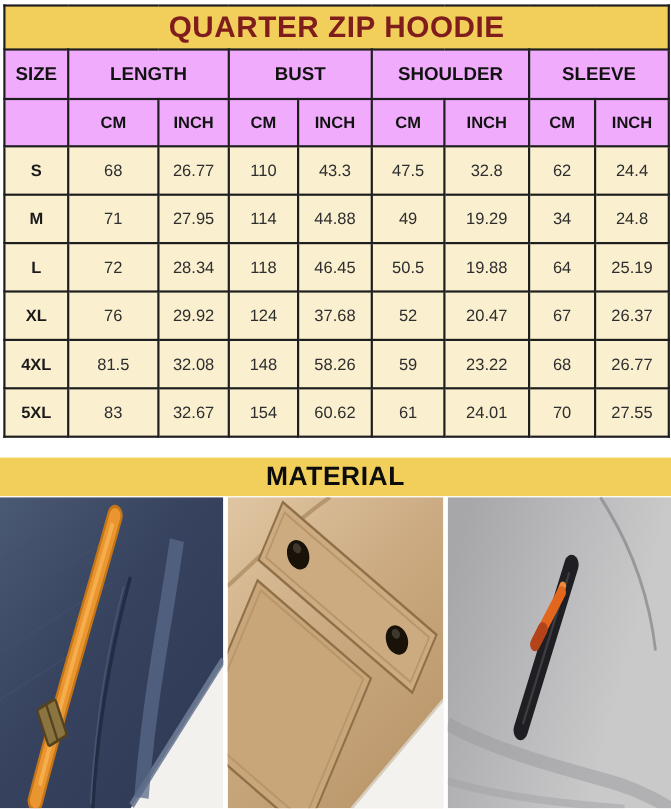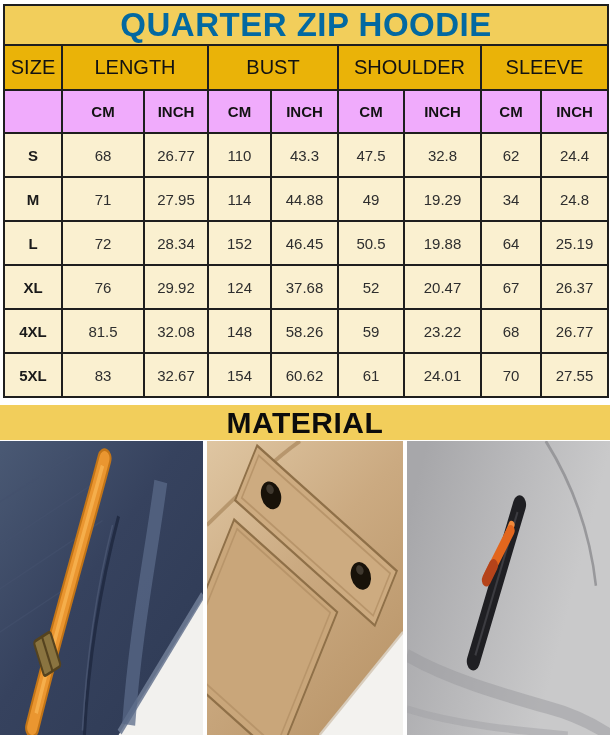--- a/index.html
+++ b/index.html
@@ -10,31 +10,31 @@
   }
   .table-wrap { padding:4px 3px 0 3px; }
   table.size-table {
     border-collapse:collapse; width:604px; table-layout:fixed;
   }
   table.size-table th, table.size-table td {
     border:2px solid #1e1e1e; text-align:center; vertical-align:middle;
     padding:0;
   }
   .title-cell {
-    background:#F2CE5B; height:38px; font-size:33px; font-weight:bold;
-    color:#0369a1; letter-spacing:0.5px;
-  }
-  .group-row th { background:#eab308; height:43px; font-size:20px; font-weight:normal; color:#121212; }
+    background:#F2CE5B; height:38px; font-size:27px; font-weight:bold;
+    color:#7f1d1d; letter-spacing:0.5px;
+  }
+  .group-row th { background:#f0abfc; height:43px; font-size:17px; font-weight:bold; color:#121212; }
   .unit-row th  { background:#f0abfc; height:41px; font-size:15px; font-weight:bold; color:#121212; }
   tbody th.size-cell { background:#FAF0D0; height:42px; font-size:15px; font-weight:bold; color:#1a1a1a; }
   tbody td { background:#FAF0D0; font-size:15px; font-weight:400; color:#2e2e2e; }
   .material-band {
     background:#F2CE5B; height:35px; line-height:35px; text-align:center;
-    font-size:30px; font-weight:bold; color:#0c0c0c; letter-spacing:0.5px;
-    margin-top:7px;
+    font-size:24px; font-weight:bold; color:#0c0c0c; letter-spacing:0.5px;
+    margin-top:18px;
   }
   .photos {
     flex:1; min-height:0; display:flex; gap:4px; background:#ffffff; margin-top:1px;
   }
   .photo { height:100%; display:block; }
   .photo-1 { width:203px; }
   .photo-2 { width:196px; }
   .photo-3 { width:203px; }
 </style>
 </head>
@@ -98,21 +98,21 @@
             <td>44.88</td>
             <td>49</td>
             <td>19.29</td>
             <td>34</td>
             <td>24.8</td>
           </tr>
           <tr>
             <th class="size-cell">L</th>
             <td>72</td>
             <td>28.34</td>
-            <td>152</td>
+            <td>118</td>
             <td>46.45</td>
             <td>50.5</td>
             <td>19.88</td>
             <td>64</td>
             <td>25.19</td>
           </tr>
           <tr>
             <th class="size-cell">XL</th>
             <td>76</td>
             <td>29.92</td>

